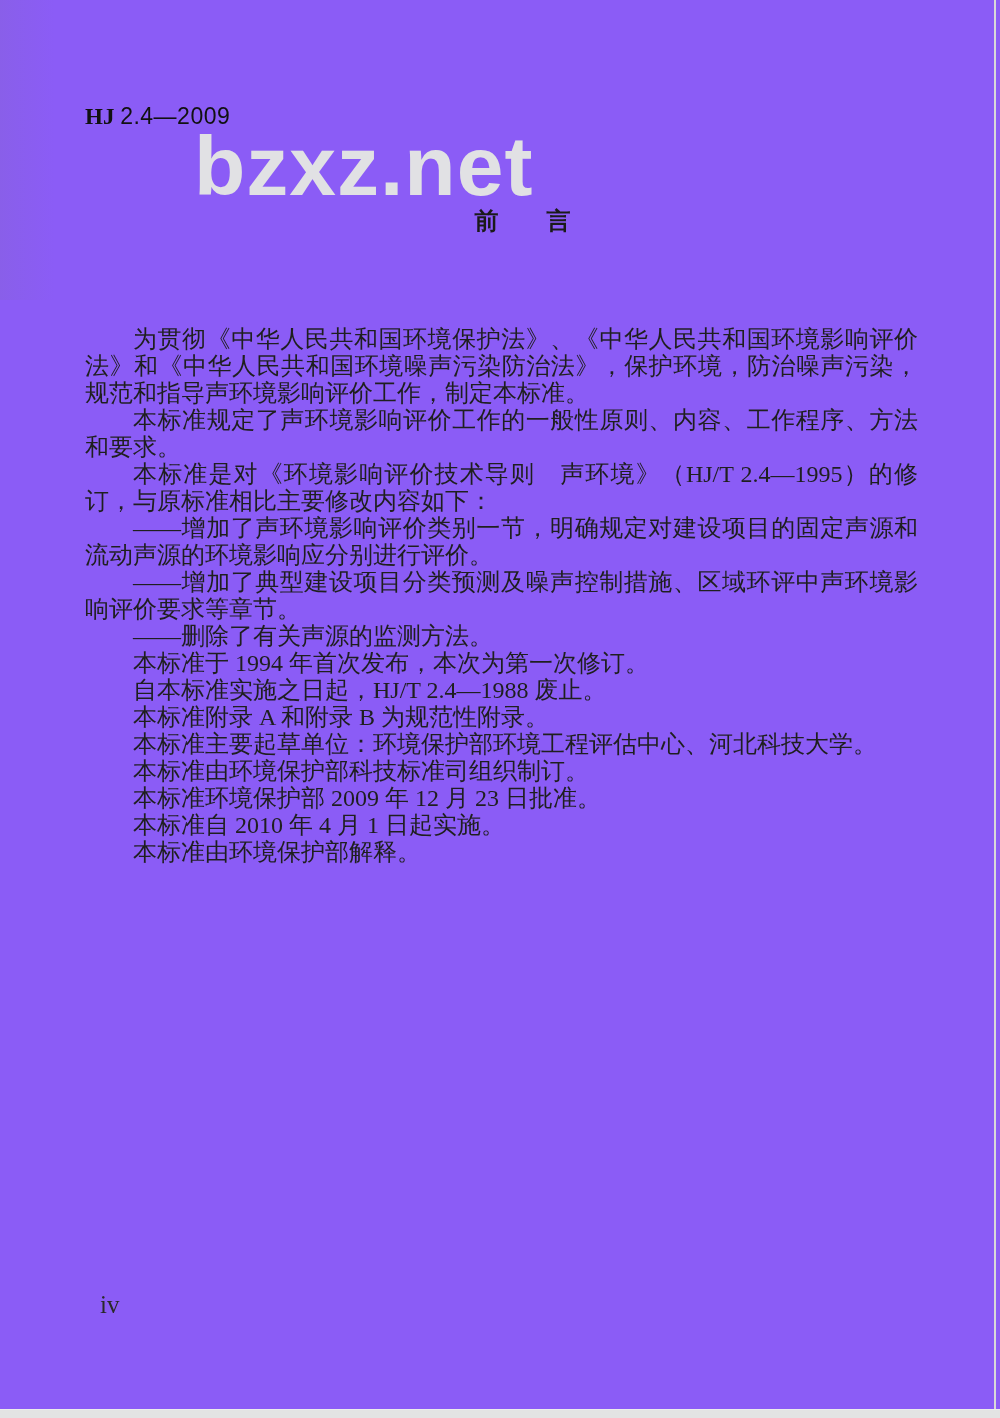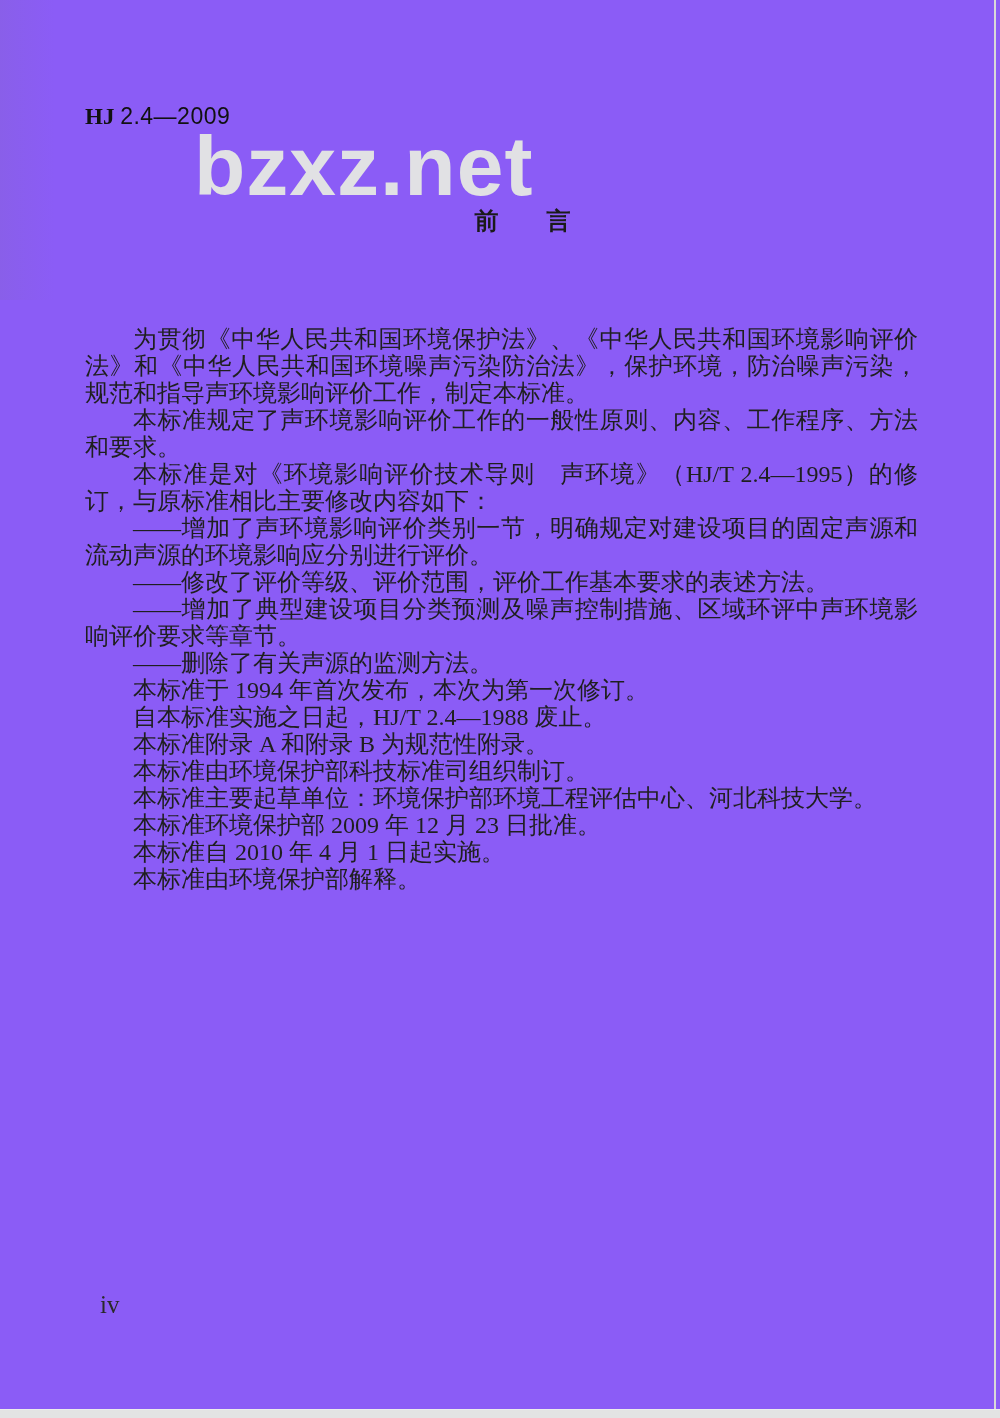--- a/index.html
+++ b/index.html
@@ -132,28 +132,27 @@
 
   <div class="watermark">bzxz.net</div>
 
   <h1 class="title">前　　言</h1>
 
   <div class="content" id="content">
       <p class="body-para">为贯彻《中华人民共和国环境保护法》、《中华人民共和国环境影响评价法》和《中华人民共和国环境噪声污染防治法》，保护环境，防治噪声污染，规范和指导声环境影响评价工作，制定本标准。</p>
       <p class="body-para">本标准规定了声环境影响评价工作的一般性原则、内容、工作程序、方法和要求。</p>
       <p class="body-para">本标准是对《环境影响评价技术导则　声环境》（HJ/T 2.4—1995）的修订，与原标准相比主要修改内容如下：</p>
       <p class="body-para">——增加了声环境影响评价类别一节，明确规定对建设项目的固定声源和流动声源的环境影响应分别进行评价。</p>
-      <p class="body-para">——修改了评价等级、评价范围，评价工作基本要求的表述方法。</p>
       <p class="body-para">——增加了典型建设项目分类预测及噪声控制措施、区域环评中声环境影响评价要求等章节。</p>
       <p class="body-para">——删除了有关声源的监测方法。</p>
       <p class="body-para">本标准于 1994 年首次发布，本次为第一次修订。</p>
       <p class="body-para">自本标准实施之日起，HJ/T 2.4—1988 废止。</p>
       <p class="body-para">本标准附录 A 和附录 B 为规范性附录。</p>
+      <p class="body-para">本标准主要起草单位：环境保护部环境工程评估中心、河北科技大学。</p>
       <p class="body-para">本标准由环境保护部科技标准司组织制订。</p>
-      <p class="body-para">本标准主要起草单位：环境保护部环境工程评估中心、河北科技大学。</p>
       <p class="body-para">本标准环境保护部 2009 年 12 月 23 日批准。</p>
       <p class="body-para">本标准自 2010 年 4 月 1 日起实施。</p>
       <p class="body-para">本标准由环境保护部解释。</p>
     </div>
 
   <div class="page-number">iv</div>
 
   <div class="edge-right"></div>
   <div class="edge-bottom"></div>
 

